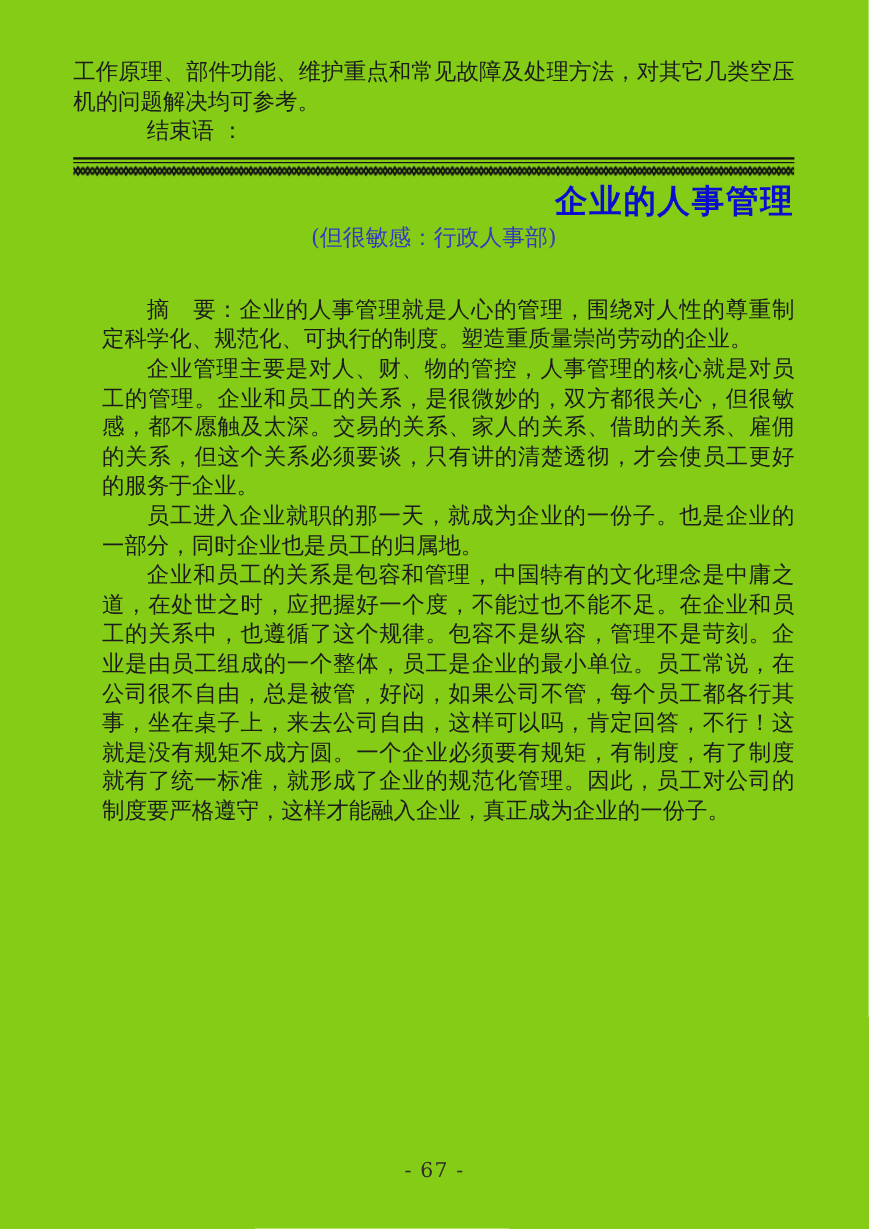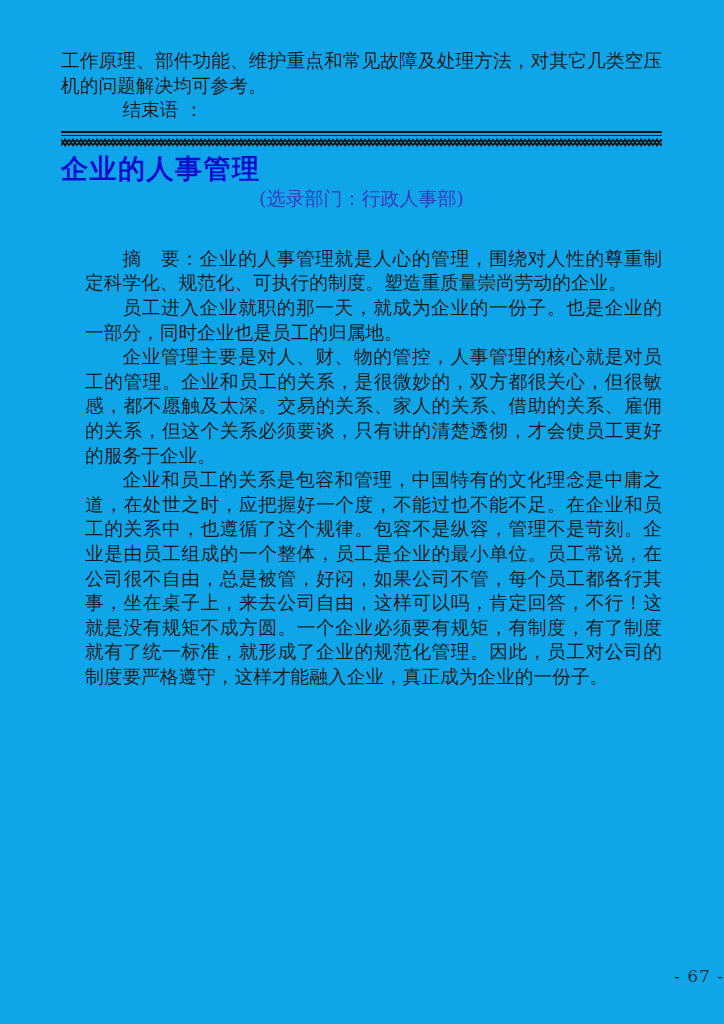--- a/index.html
+++ b/index.html
@@ -4,21 +4,21 @@
 <style>
   html, body {
     margin: 0;
     padding: 0;
     background: #ffffff;
   }
   .page {
     position: relative;
     width: 724px;
     height: 1024px;
-    background: #0ea5e9;
+    background: #84cc16;
     overflow: hidden;
     font-family: "DejaVu Serif", "Liberation Serif", serif;
     color: #1c1c1c;
   }
   .content {
     position: absolute;
     left: 61px;
     top: 49px;
     width: 601px;
   }
@@ -42,41 +42,41 @@
     margin-bottom: 6px;
   }
   .double-rule {
     height: 2px;
     border-top: 2px solid #141414;
     border-bottom: 1.4px solid #141414;
   }
   .zigzag { display: block; margin-top: 2px; }
   h1.title {
     margin: 4px 0 0 0;
-    text-align: left;
+    text-align: right;
     font-family: "DejaVu Sans", "Liberation Sans", sans-serif;
     font-weight: bold;
     font-size: 27px;
     line-height: 32px;
     letter-spacing: 1.5px;
     color: var(--title-blue, #0d0dd0);
   }
   .subtitle {
     text-align: center;
     font-size: 19px;
     line-height: 26px;
     color: var(--subtitle-blue, #3939c0);
   }
   p.abstract { margin-top: 36px; }
   .footer {
     position: absolute;
     top: 966px;
     left: 0;
     width: 724px;
-    text-align: right;
+    text-align: center;
     font-size: 17px;
     letter-spacing: 1px;
     color: #2e2e2e;
   }
 </style>
 </head>
 <body>
 
 <div class="page">
   <div class="content">
@@ -94,28 +94,28 @@
             <path d="M0 1.5 L4 7.5 L8 1.5" fill="none" stroke="#141414" stroke-width="1.8"></path>
             <path d="M0 7.5 L4 1.5 L8 7.5" fill="none" stroke="#141414" stroke-width="1.8"></path>
           </pattern>
         </defs>
         <rect width="601" height="9" fill="url(#zz)"></rect>
       </svg>
     </div>
 
     <h1 class="title">企业的人事管理</h1>
 
-    <div class="subtitle">(选录部门：行政人事部)</div>
+    <div class="subtitle">(但很敏感：行政人事部)</div>
 
     <p class="para indent abstract">摘　要：企业的人事管理就是人心的管理，围绕对人性的尊重制定科学化、规范化、可执行的制度。塑造重质量崇尚劳动的企业。</p>
 
 
+    <p class="para indent">企业管理主要是对人、财、物的管控，人事管理的核心就是对员工的管理。企业和员工的关系，是很微妙的，双方都很关心，但很敏感，都不愿触及太深。交易的关系、家人的关系、借助的关系、雇佣的关系，但这个关系必须要谈，只有讲的清楚透彻，才会使员工更好的服务于企业。</p>
+
     <p class="para indent">员工进入企业就职的那一天，就成为企业的一份子。也是企业的一部分，同时企业也是员工的归属地。</p>
-
-    <p class="para indent">企业管理主要是对人、财、物的管控，人事管理的核心就是对员工的管理。企业和员工的关系，是很微妙的，双方都很关心，但很敏感，都不愿触及太深。交易的关系、家人的关系、借助的关系、雇佣的关系，但这个关系必须要谈，只有讲的清楚透彻，才会使员工更好的服务于企业。</p>
 
     <p class="para indent">企业和员工的关系是包容和管理，中国特有的文化理念是中庸之道，在处世之时，应把握好一个度，不能过也不能不足。在企业和员工的关系中，也遵循了这个规律。包容不是纵容，管理不是苛刻。企业是由员工组成的一个整体，员工是企业的最小单位。员工常说，在公司很不自由，总是被管，好闷，如果公司不管，每个员工都各行其事，坐在桌子上，来去公司自由，这样可以吗，肯定回答，不行！这就是没有规矩不成方圆。一个企业必须要有规矩，有制度，有了制度就有了统一标准，就形成了企业的规范化管理。因此，员工对公司的制度要严格遵守，这样才能融入企业，真正成为企业的一份子。</p>
 
 
   </div>
 
   <div class="footer">- 67 -</div>
 </div>
 
 </body></html>

